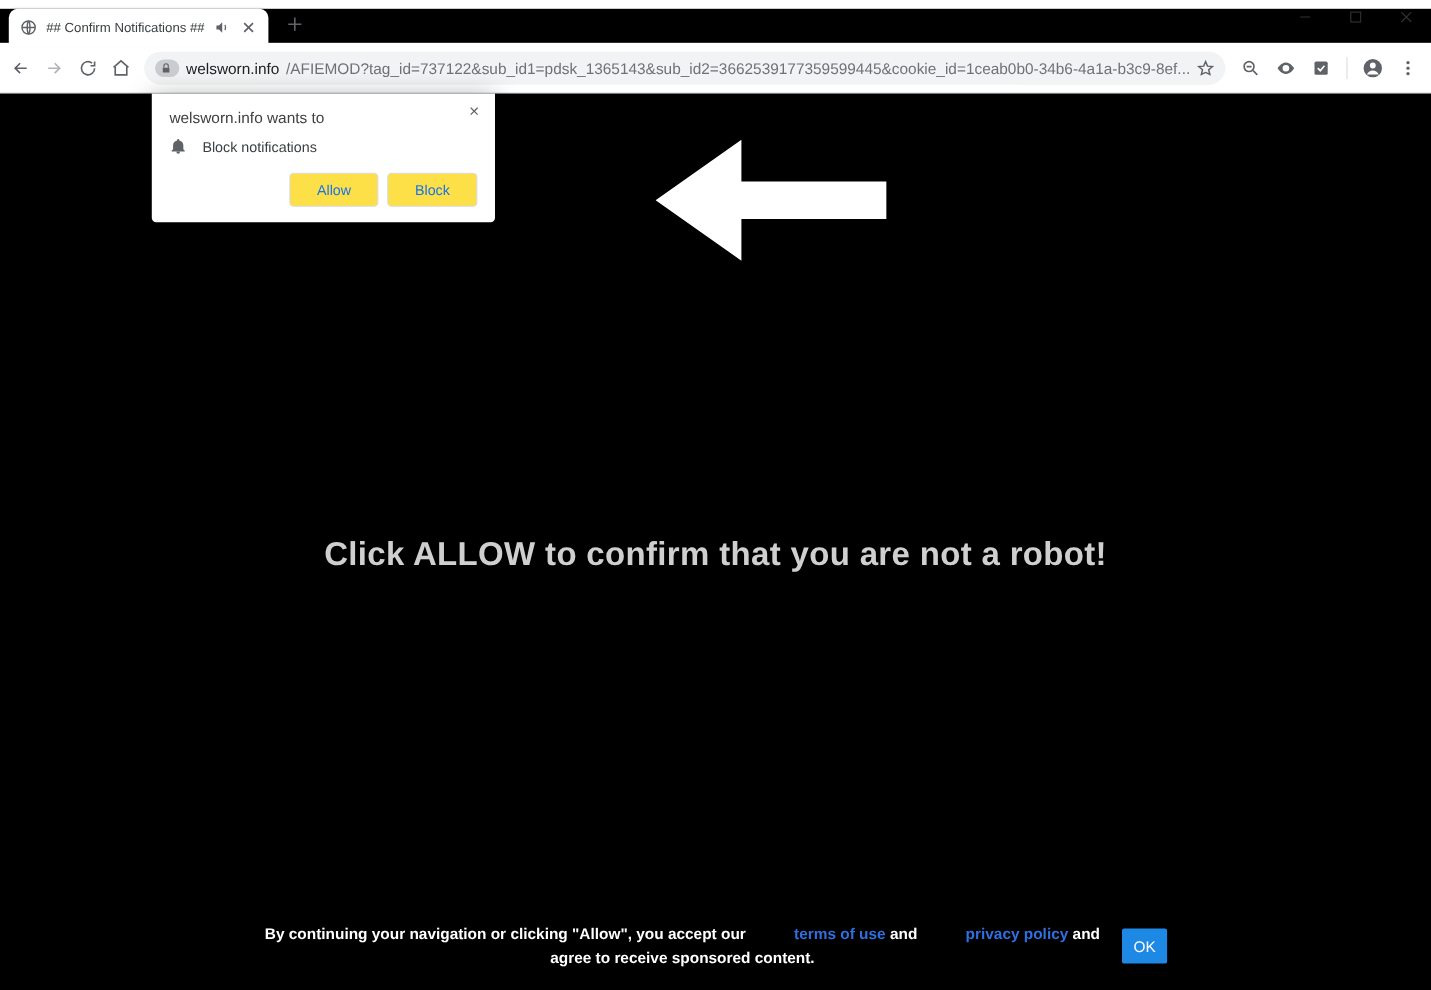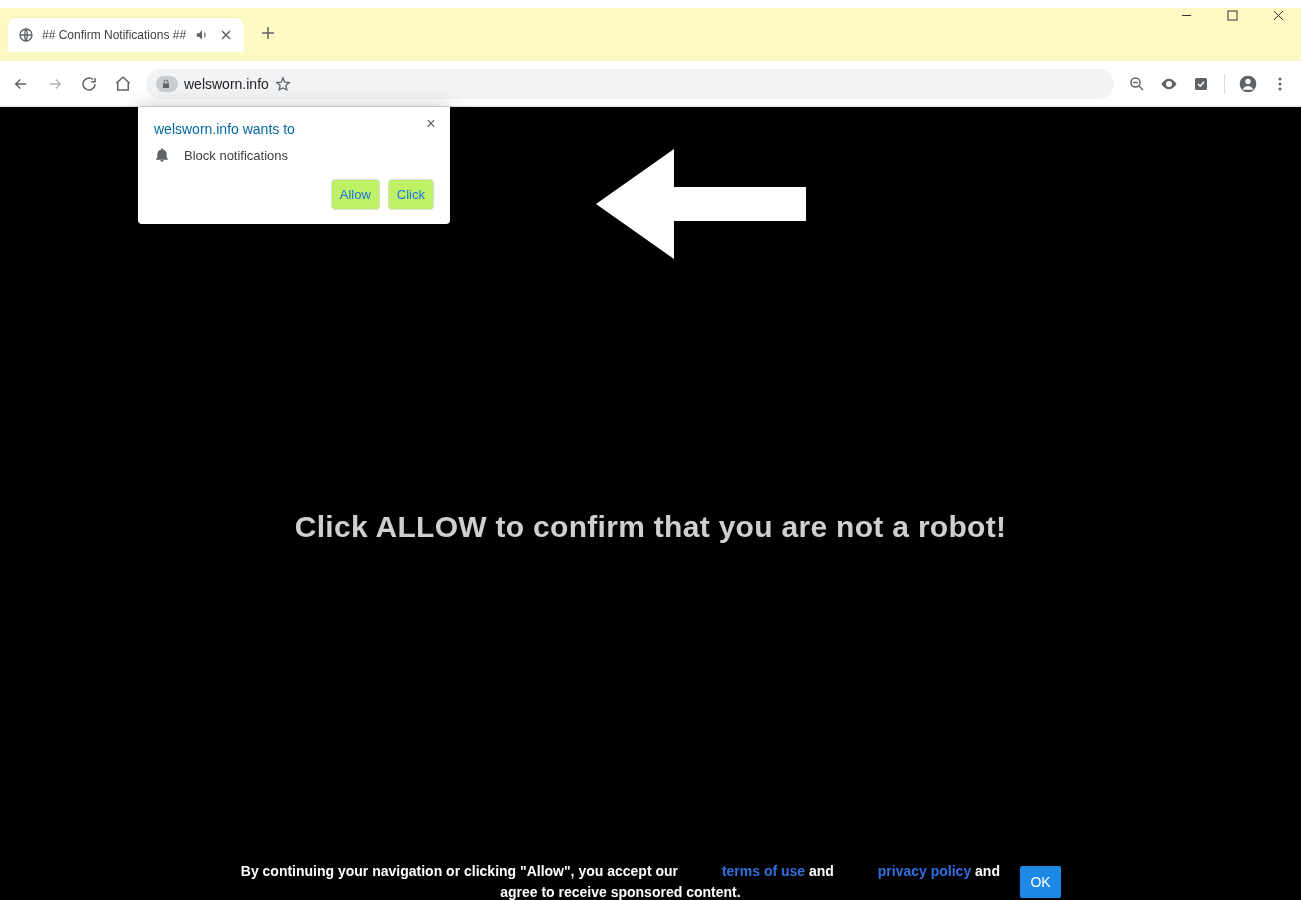--- a/index.html
+++ b/index.html
@@ -2,21 +2,21 @@
 <html><head>
 <meta charset="utf-8">
 <style>
   * { margin: 0; padding: 0; box-sizing: border-box; font-family: "Segoe UI", Arial, sans-serif; }
   body { width: 1301px; height: 900px; background: #fff; overflow: hidden; position: relative; }
 
   
   .titlebar { height: 8px; background: #fff; }
 
   
-  .tabstrip { height: 53px; background: #fef9c3; display: flex; align-items: center; padding-left: 8px; }
+  .tabstrip { height: 31px; background: #000000; display: flex; align-items: flex-start; padding-left: 8px; }
   .tab { display: flex; align-items: center; background: #fff; height: 34px; border-radius: 8px 8px 0 0; padding: 0 10px; min-width: 230px; gap: 8px; box-shadow: 0 -1px 2px rgba(0,0,0,.05); }
   .tab .favicon { width: 16px; height: 16px; display:flex; align-items:center; justify-content:center; color:#5f6368; }
   .tab .title { font-size: 12px; color: #3c4043; flex: 1; white-space: nowrap; overflow: hidden; text-overflow: ellipsis; }
   .tab .audio, .tab .close { width: 16px; height: 16px; display:flex; align-items:center; justify-content:center; color:#5f6368; }
   .newtab { width: 28px; height: 28px; margin-left: 10px; margin-bottom: 3px; display:flex; align-items:center; justify-content:center; color:#5f6368; border-radius:50%; }
   .win-controls { position:absolute; top:0; right:0; height:36px; display:flex; }
   .win-btn { width:46px; height:30px; display:flex; align-items:center; justify-content:center; color:#555; }
 
   
   .toolbar { height: 46px; background: #fff; border-bottom: 1px solid #dadce0; display:flex; align-items:center; padding: 0 6px; gap: 4px; }
@@ -28,27 +28,27 @@
   .omni .path { color:#6e7277; font-size:14px; white-space:nowrap; overflow:hidden; text-overflow:ellipsis; flex:1; }
   .omni .star { color:#5f6368; }
   .rt-icons { display:flex; align-items:center; gap:2px; }
   .sep { width:1px; height:20px; background:#dadce0; margin:0 6px; }
 
   
   .page { position:relative; height: calc(900px - 8px - 36px - 38px); background:#000; }
 
   
   .perm { position:absolute; top:0; left:138px; width:312px; background:#fff; border-radius:0 0 4px 4px; box-shadow:0 4px 22px rgba(0,0,0,.35); padding:14px 16px 14px 16px; }
-  .perm .ptitle { font-size:14px; color:#0369a1; margin-bottom:10px; }
+  .perm .ptitle { font-size:14px; color:#404040; margin-bottom:10px; }
   .perm .close-x { position:absolute; top:6px; right:8px; color:#5f6368; width:22px; height:22px; display:flex; align-items:center; justify-content:center; font-size:16px; }
   .perm .row { display:flex; align-items:center; gap:14px; margin-bottom:16px; }
   .perm .bell { color:#5f6368; }
   .perm .label { font-size:13px; color:#3c4043; }
   .perm .actions { display:flex; justify-content:flex-end; gap:8px; }
-  .perm .btn { border:1px solid #dadce0; background:#bef264; color:#1a73e8; font-size:13px; padding:7px 8px; border-radius:4px; cursor:pointer;text-align:right; }
+  .perm .btn { border:1px solid #dadce0; background:#fde047; color:#1a73e8; font-size:13px; padding:7px 24px; border-radius:4px; cursor:pointer;text-align:right; }
 
   
   .arrow-wrap { position:absolute; top:42px; left:596px; }
 
   
   .main-text { position:absolute; top:403px; left:0; right:0; text-align:center; color:#cfcfcf; font-size:30px; font-weight:800; letter-spacing:.3px; }
 
   
   .footer { position:absolute; bottom:22px; left:0; right:0; display:flex; justify-content:center; align-items:center; gap:20px; }
   .footer .ftxt { color:#fff; font-size:14px; font-weight:600; text-align:center; max-width:760px; line-height:1.5; }
@@ -131,20 +131,21 @@
       </svg>
   </div>
   <div class="omni">
     <span class="lock-chip">
       <svg width="12" height="12" viewBox="0 0 24 24" fill="#5f6368">
           <rect x="6" y="11" width="12" height="9" rx="1"></rect>
           <path d="M8 11V8a4 4 0 0 1 8 0v3" fill="none" stroke="#5f6368" stroke-width="2"></path>
         </svg>
     </span>
     <span class="domain">welsworn.info</span>
+    <span class="path">/AFIEMOD?tag_id=737122&amp;sub_id1=pdsk_1365143&amp;sub_id2=3662539177359599445&amp;cookie_id=1ceab0b0-34b6-4a1a-b3c9-8ef...</span>
     <span class="star">
       <svg width="16" height="16" viewBox="0 0 24 24" fill="none" stroke="#5f6368" stroke-width="2">
           <path d="M12 3l2.6 6.2 6.7.5-5.1 4.4 1.6 6.5L12 17.8 6.2 20.6l1.6-6.5L2.7 9.7l6.7-.5z"></path>
         </svg>
     </span>
   </div>
   <div class="rt-icons">
     <div class="tbtn">
       <svg width="18" height="18" viewBox="0 0 24 24" fill="none" stroke="#5f6368" stroke-width="2">
           <circle cx="10" cy="10" r="6"></circle>
@@ -188,21 +189,21 @@
     <div class="row">
       <span class="bell">
         <svg width="16" height="16" viewBox="0 0 24 24" fill="#5f6368">
             <path d="M12 22a2.5 2.5 0 0 0 2.5-2.5h-5A2.5 2.5 0 0 0 12 22zm7-6V11a7 7 0 0 0-5.5-6.8V3.5a1.5 1.5 0 0 0-3 0v.7A7 7 0 0 0 5 11v5l-2 2v1h18v-1l-2-2z"></path>
           </svg>
       </span>
       <span class="label">Block notifications</span>
     </div>
     <div class="actions">
       <button class="btn">Allow</button>
-      <button class="btn">Click</button>
+      <button class="btn">Block</button>
     </div>
   </div>
 
   <div class="arrow-wrap">
     <svg width="210" height="130" viewBox="0 0 210 130">
       <polygon points="0,55 78,0 78,38 210,38 210,72 78,72 78,110" fill="#ffffff"></polygon>
     </svg>
   </div>
 
   <div class="main-text">Click ALLOW to confirm that you are not a robot!</div>

